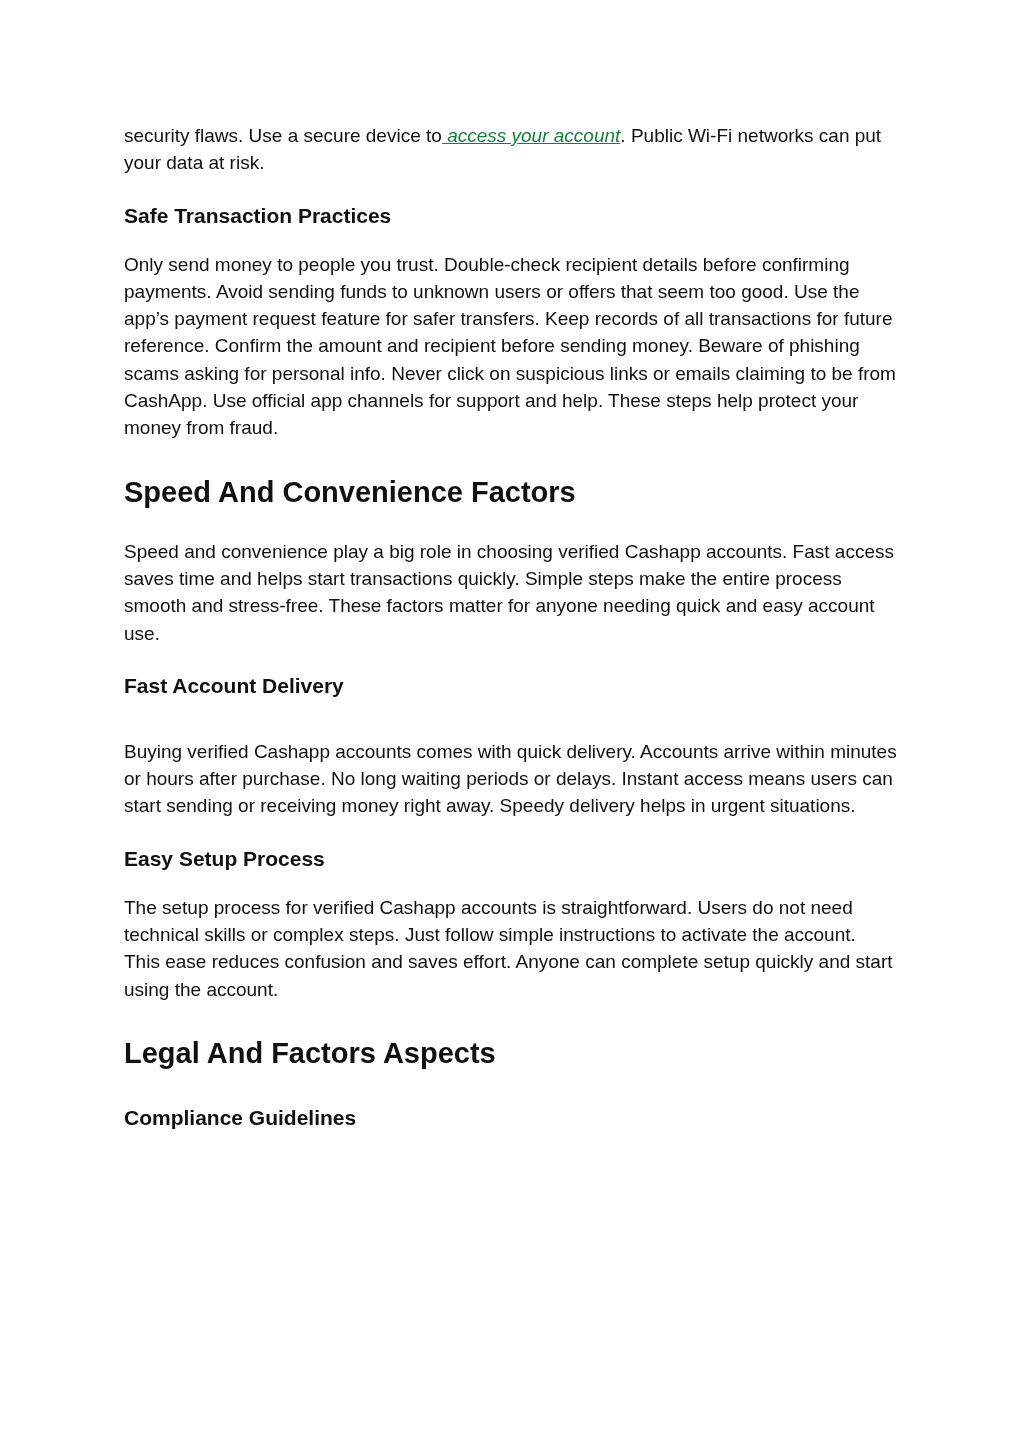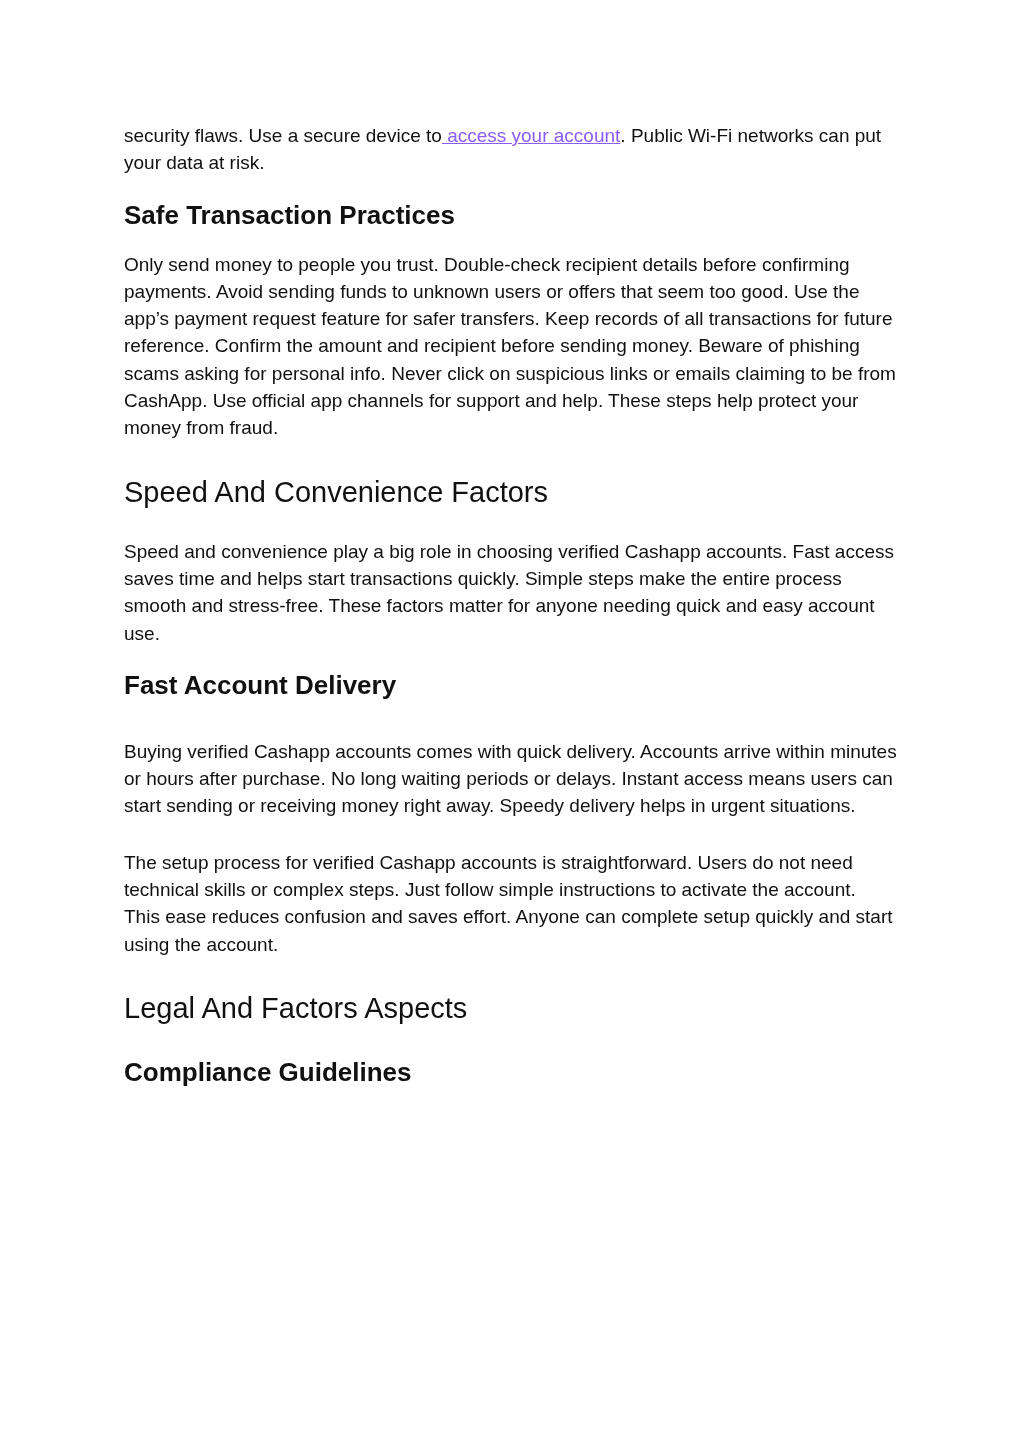--- a/index.html
+++ b/index.html
@@ -1,38 +1,39 @@
 <!DOCTYPE html>
 <html><head>
 <meta charset="utf-8">
 <style>
   html, body { margin: 0; padding: 0; background: #ffffff; }
   body { width: 1024px; height: 1446px; position: relative; overflow: hidden;
          font-family: "Liberation Sans", sans-serif; color: #111111; }
   .page { position: absolute; left: 124px; top: 122px; width: 776px; }
   p { margin: 0; font-size: 19px; line-height: 27.3px; }
-  h3 { margin: 0; font-size: 26px; font-weight: bold; line-height: 27px; }
-  h2 { margin: 0; font-size: 29px; font-weight: normal; line-height: 36px; }
-  a { color: #8b5cf6; text-decoration: underline; }
+  h3 { margin: 0; font-size: 21px; font-weight: bold; line-height: 27px; }
+  h2 { margin: 0; font-size: 29px; font-weight: bold; line-height: 36px; }
+  a { color: #15803d; text-decoration: underline; font-style: italic; }
 </style>
 </head>
 <body>
 
 <div class="page">
   <p>
     <span>security flaws. Use a secure device to</span><a href="#"> access your account</a><span>. Public Wi-Fi networks can put your data at risk.</span>
   </p>
 
   <h3 style="margin-top:25px">Safe Transaction Practices</h3>
   <p style="margin-top:22px; width:778px">Only send money to people you trust. Double-check recipient details before confirming payments. Avoid sending funds to unknown users or offers that seem too good. Use the app’s payment request feature for safer transfers. Keep records of all transactions for future reference. Confirm the amount and recipient before sending money. Beware of phishing scams asking for personal info. Never click on suspicious links or emails claiming to be from CashApp. Use official app channels for support and help. These steps help protect your money from fraud.</p>
 
   <h2 style="margin-top:32px">Speed And Convenience Factors</h2>
   <p style="margin-top:28px; width:770px">Speed and convenience play a big role in choosing verified Cashapp accounts. Fast access saves time and helps start transactions quickly. Simple steps make the entire process smooth and stress-free. These factors matter for anyone needing quick and easy account use.</p>
 
   <h3 style="margin-top:25px">Fast Account Delivery</h3>
   <p style="margin-top:39px; width:775px">Buying verified Cashapp accounts comes with quick delivery. Accounts arrive within minutes or hours after purchase. No long waiting periods or delays. Instant access means users can start sending or receiving money right away. Speedy delivery helps in urgent situations.</p>
 
-  <p style="margin-top:29px; width:770px">The setup process for verified Cashapp accounts is straightforward. Users do not need technical skills or complex steps. Just follow simple instructions to activate the account. This ease reduces confusion and saves effort. Anyone can complete setup quickly and start using the account.</p>
+  <h3 style="margin-top:25px">Easy Setup Process</h3>
+  <p style="margin-top:22px; width:770px">The setup process for verified Cashapp accounts is straightforward. Users do not need technical skills or complex steps. Just follow simple instructions to activate the account. This ease reduces confusion and saves effort. Anyone can complete setup quickly and start using the account.</p>
 
   <h2 style="margin-top:32px">Legal And Factors Aspects</h2>
 
   <h3 style="margin-top:33px">Compliance Guidelines</h3>
 </div>
 
 </body></html>

